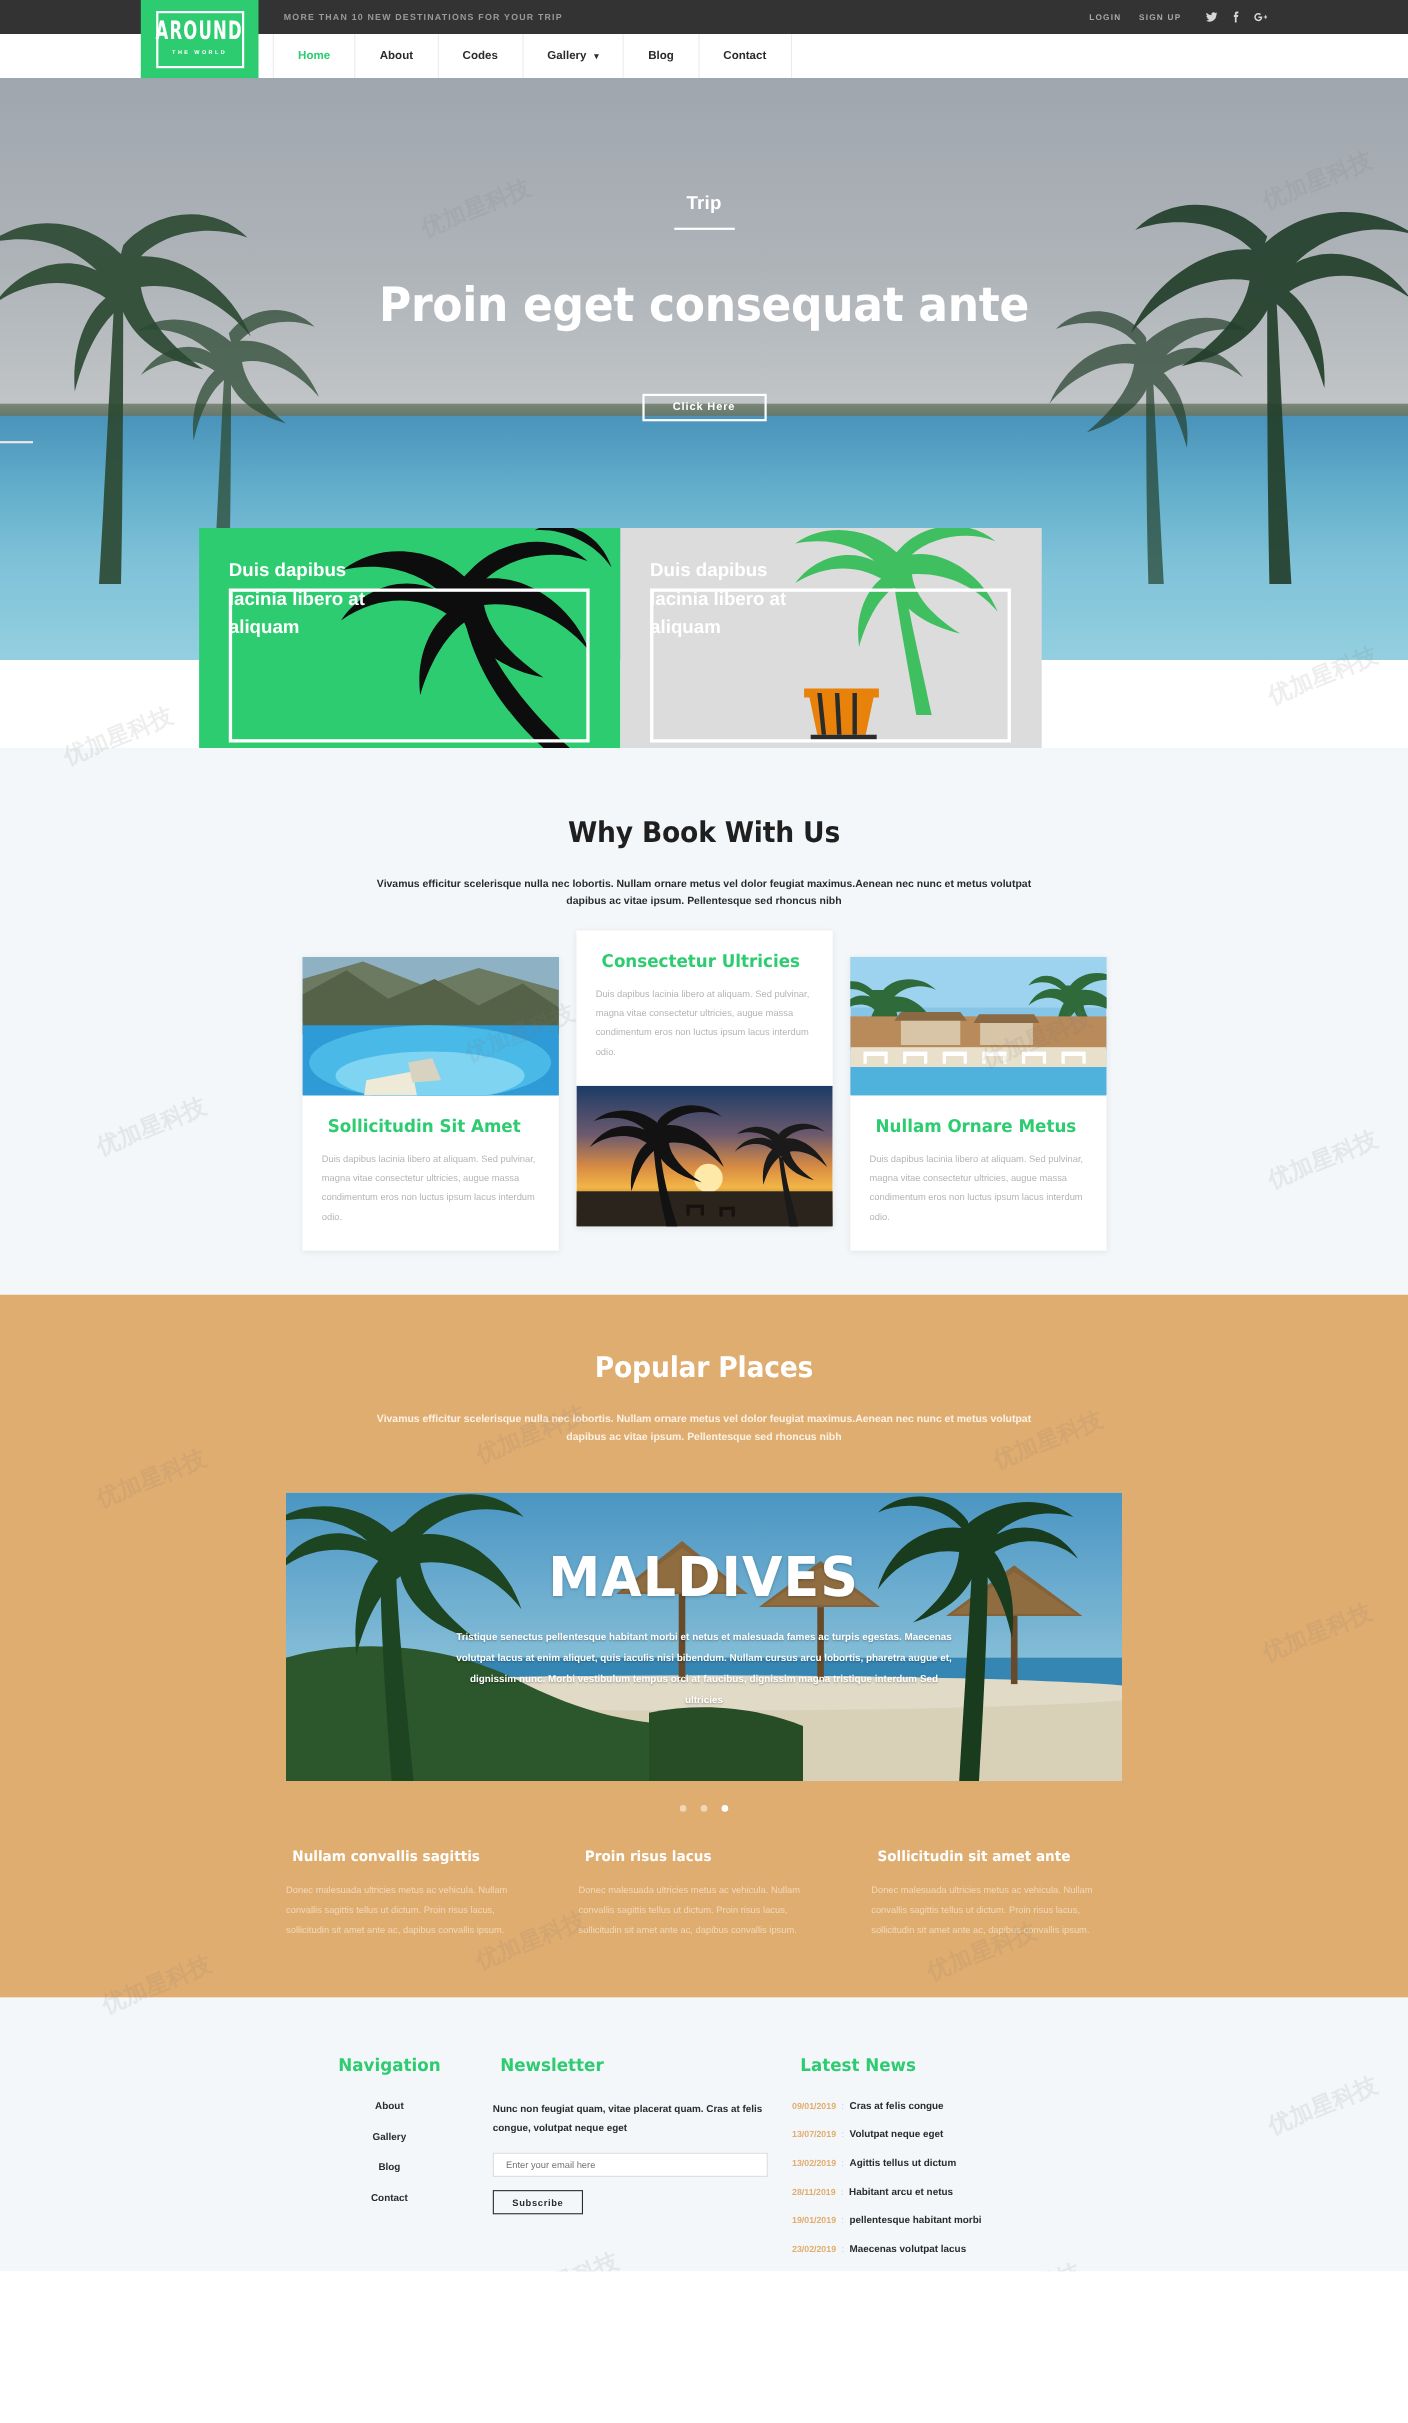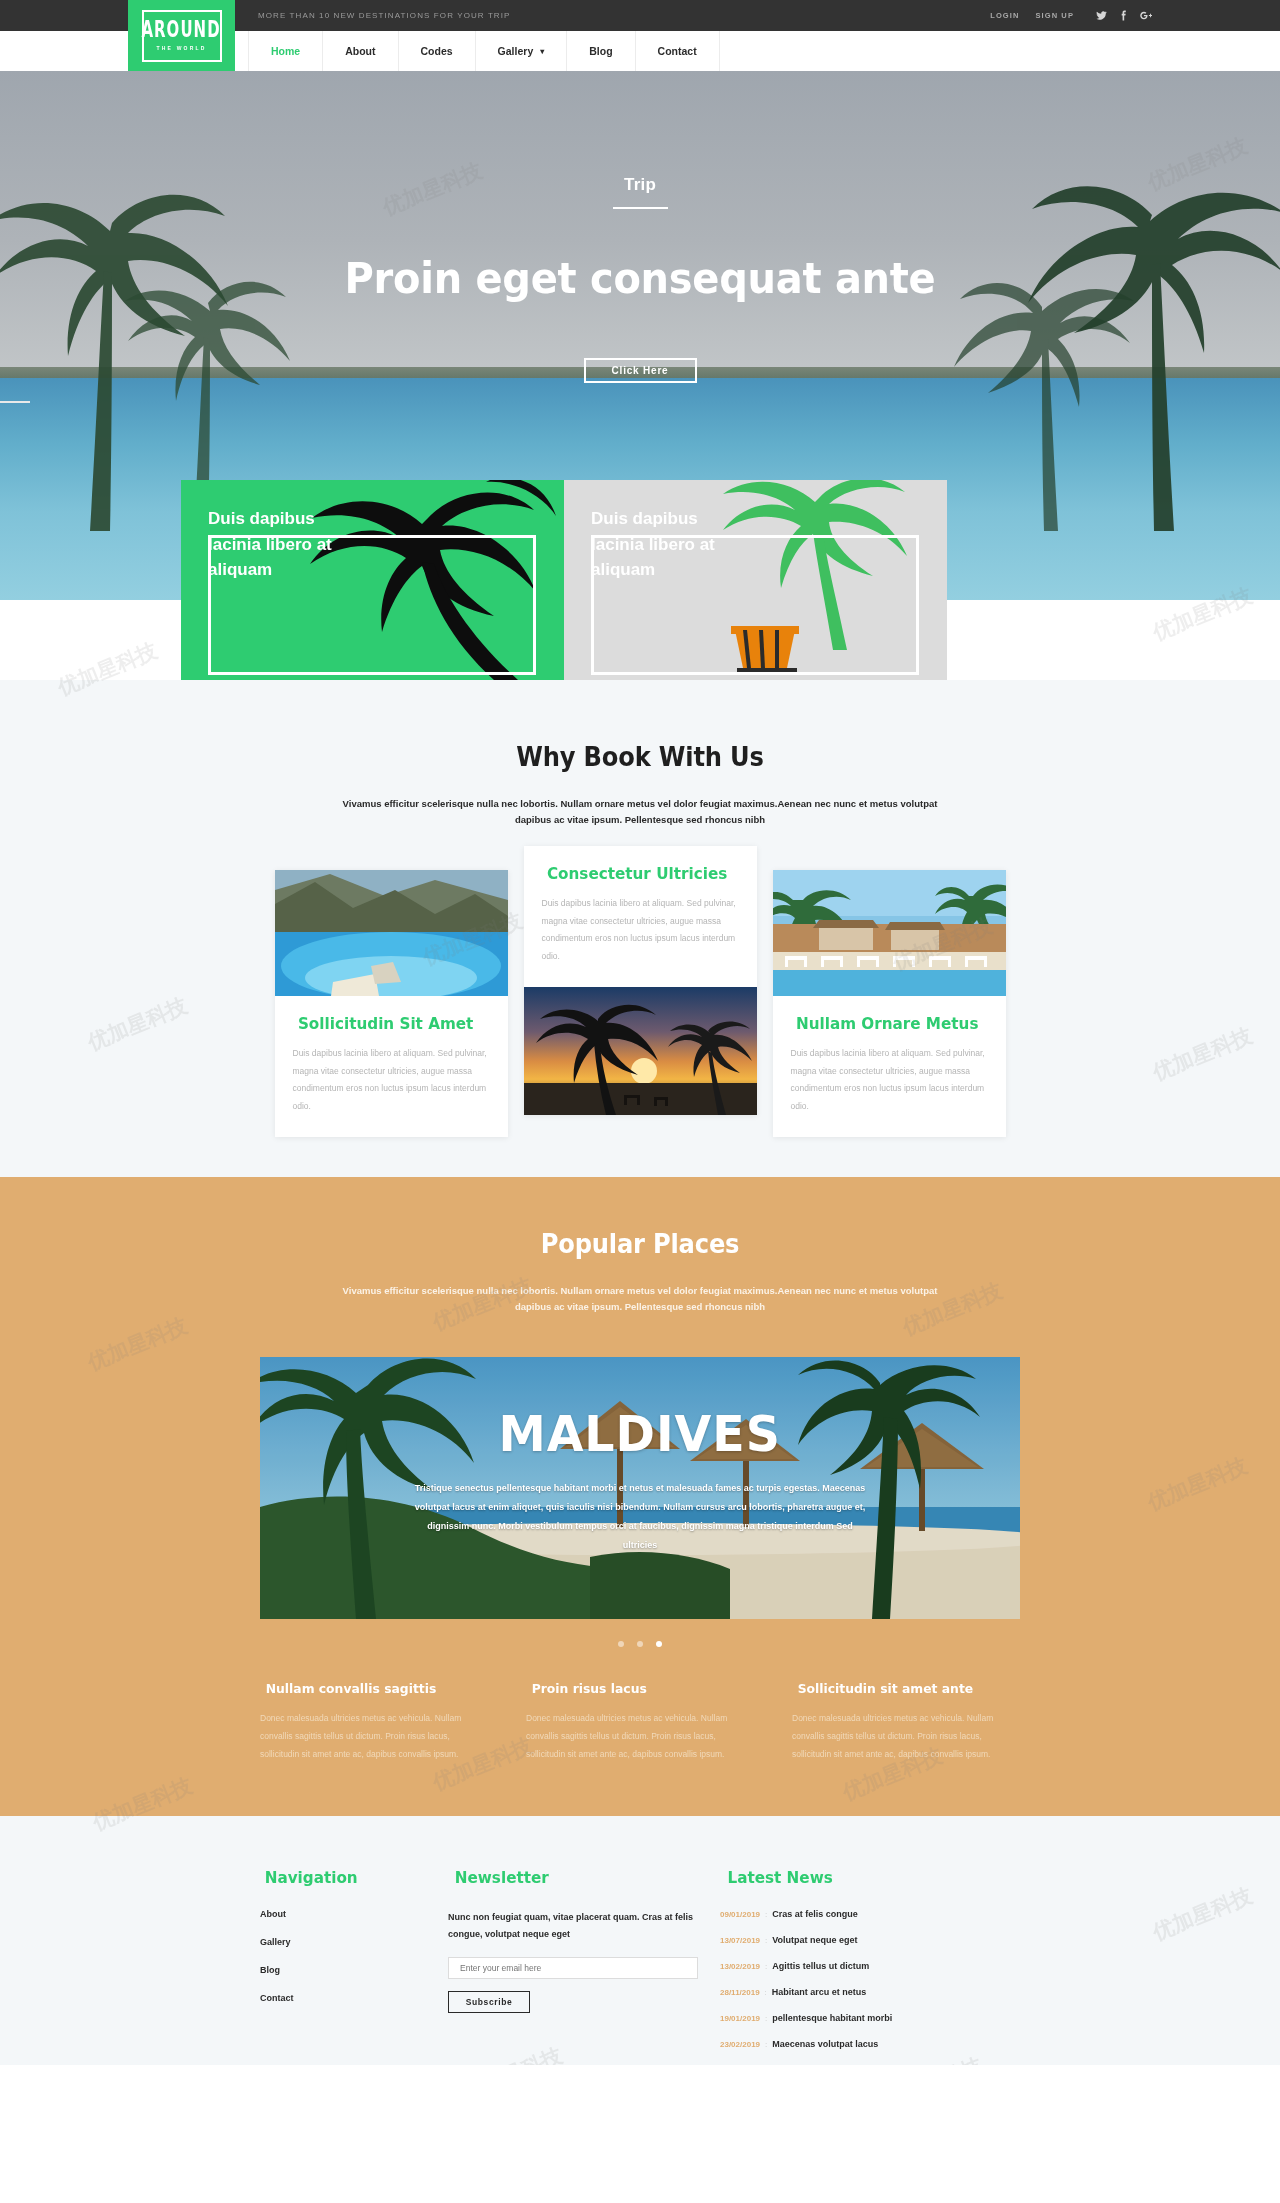--- a/index.html
+++ b/index.html
@@ -26,21 +26,21 @@
     margin: 0 auto;
     display: flex;
     align-items: center;
     height: 31px;
     position: relative;
   }
   .topbar-tagline {
     color: #9a9a9a;
     font-size: 8px;
     letter-spacing: 1.1px;
-    font-weight: normal;
+    font-weight: bold;
     margin-left: 114px;
     text-transform: uppercase;
     white-space: nowrap;
     padding-left: 16px;
   }
   .topbar-right {
     margin-left: auto;
     display: flex;
     align-items: center;
     gap: 16px;
@@ -380,21 +380,21 @@
   
   .footer {
     background: #f4f7f9;
     padding: 52px 0 0;
   }
   .footer-inner {
     width: 760px;
     margin: 0 auto;
     display: flex;
   }
-  .f-col-nav { width: 188px; }
+  .f-col-nav { width: 188px; text-align: center; }
   .f-col-news { width: 272px; }
   .f-col-latest { width: 300px; }
   .f-title {
     color: #2ecc71;
     font-size: 16px;
     font-weight: bold;
     font-family: "DejaVu Sans", sans-serif;
     transform: scaleX(0.95);
     display: block;
   }

